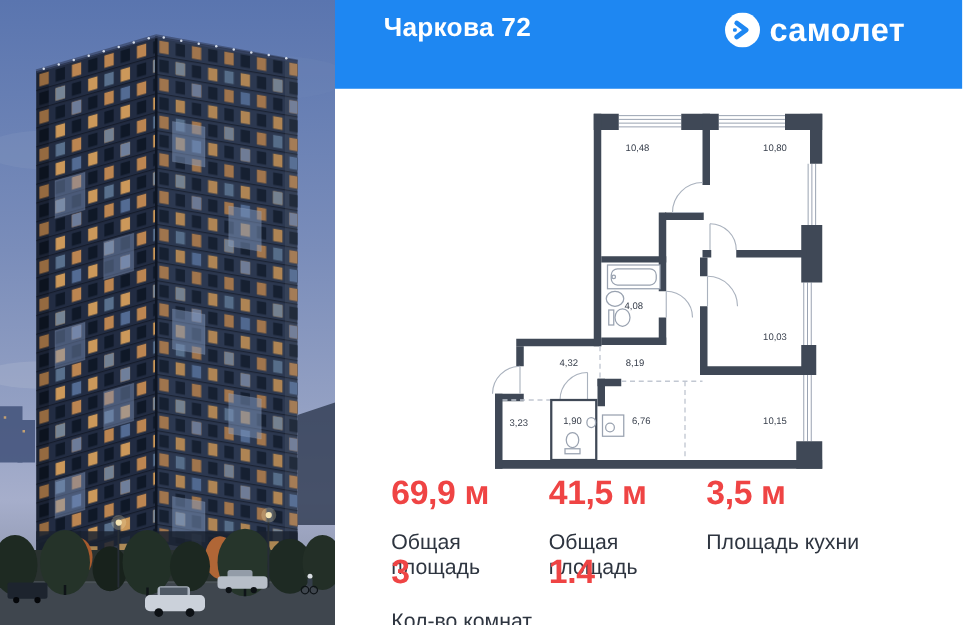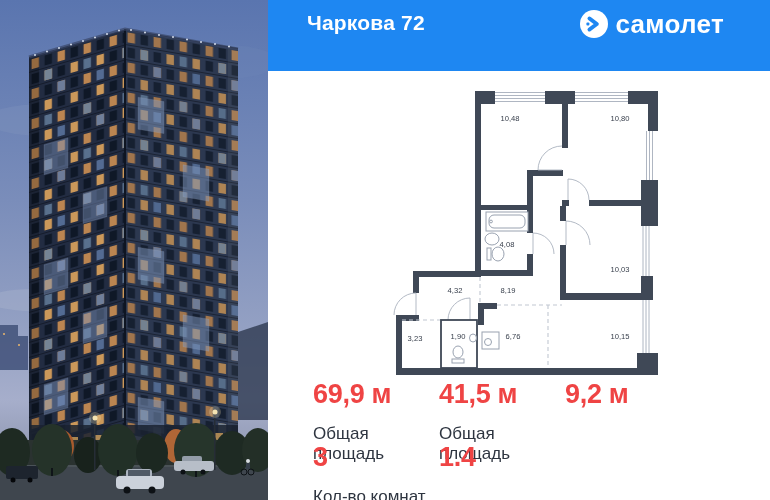--- a/index.html
+++ b/index.html
@@ -355,21 +355,22 @@
     <div id="row1" class="stat-row">
       <div class="stat">
         <div class="v">69,9 м</div>
         <div class="l">Общая площадь</div>
       </div>
       <div class="stat">
         <div class="v">41,5 м</div>
         <div class="l">Общая площадь</div>
       </div>
       <div class="stat">
-        <div class="v">9,2 м</div>
+        <div class="v">3,5 м</div>
+        <div class="l">Площадь кухни</div>
       </div>
     </div>
 
     <div id="row2" class="stat-row">
       <div class="stat">
         <div class="v">3</div>
         <div class="l">Кол-во комнат</div>
       </div>
       <div class="stat">
         <div class="v">1.4</div>

